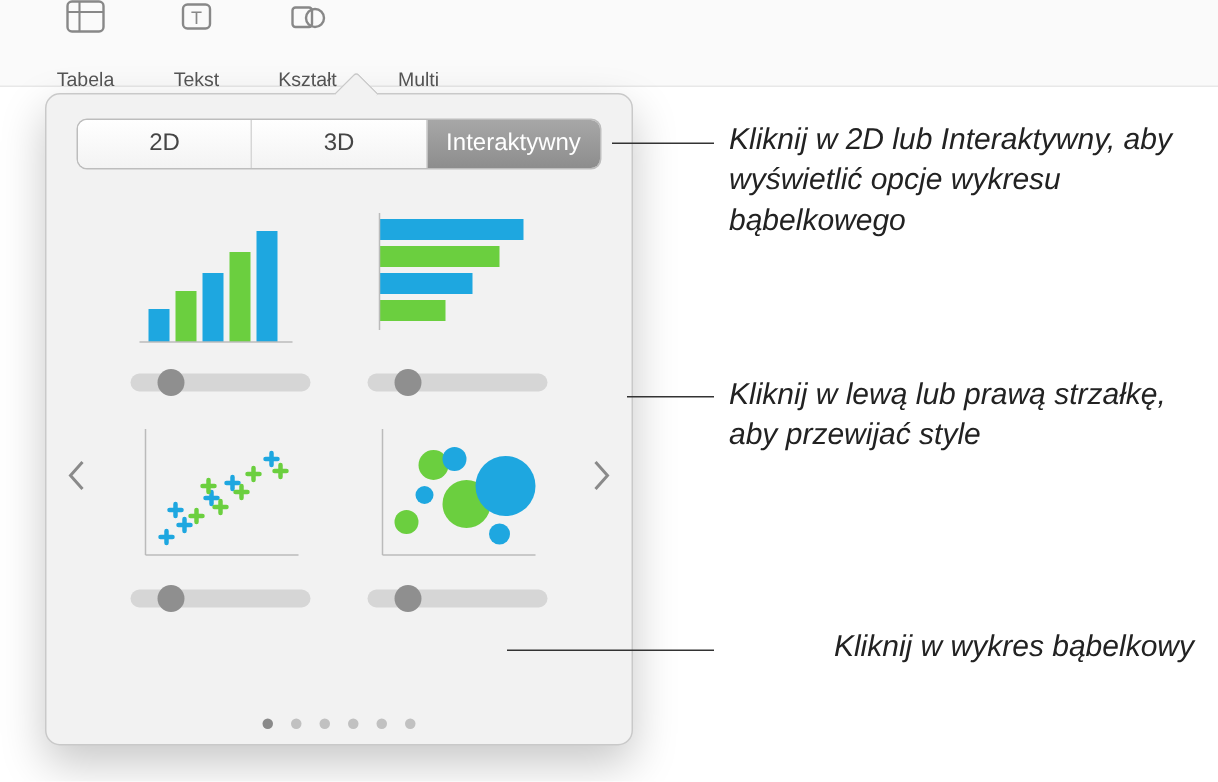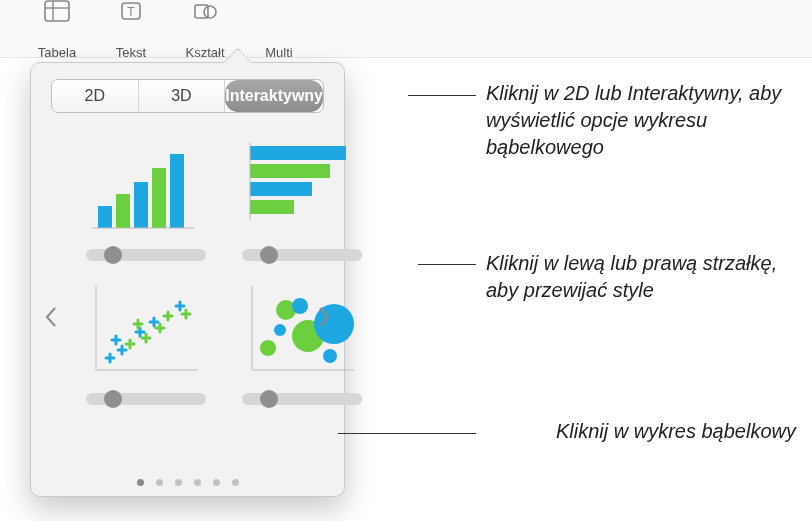--- a/index.html
+++ b/index.html
@@ -37,21 +37,21 @@
     .tool-item.active .tool-icon svg * { stroke: #0a72ff; fill: #0a72ff; }
     .tool-item.active { color: #0a72ff; }
     .tool-icon { height: 28px; display:flex; align-items:center; justify-content:center; }
     .tool-label { margin-top: 20px; }
 
     
     .popover {
       position: absolute;
       top: 62px;
       left: 30px;
-      width: 315px;
+      width: 392px;
       height: 435px;
       background: #f2f2f2;
       border: 1px solid #c9c9c9;
       border-radius: 10px;
       box-shadow: 0 12px 30px rgba(0,0,0,0.22);
       padding-top: 16px;
     }
     .popover::before {
       content: "";
       position: absolute;
@@ -83,22 +83,21 @@
       font-size: 16px;
       color: #454545;
       border-right: 1px solid #d6d6d6;
       background: linear-gradient(#ffffff,#f3f3f3);
       cursor: default;
     }
     .seg-btn:last-child { border-right: none; }
     .seg-btn.selected {
       background: linear-gradient(#a7a7a7,#8d8d8d);
       color: #fff;
-      font-weight: 700;
-      border-radius: 13px;
+      font-weight: 400;
     }
 
     .pane {
       position: relative;
       height: 330px;
     }
     .chart-grid {
       display: grid;
       grid-template-columns: 1fr 1fr;
       grid-template-rows: 1fr 1fr;

